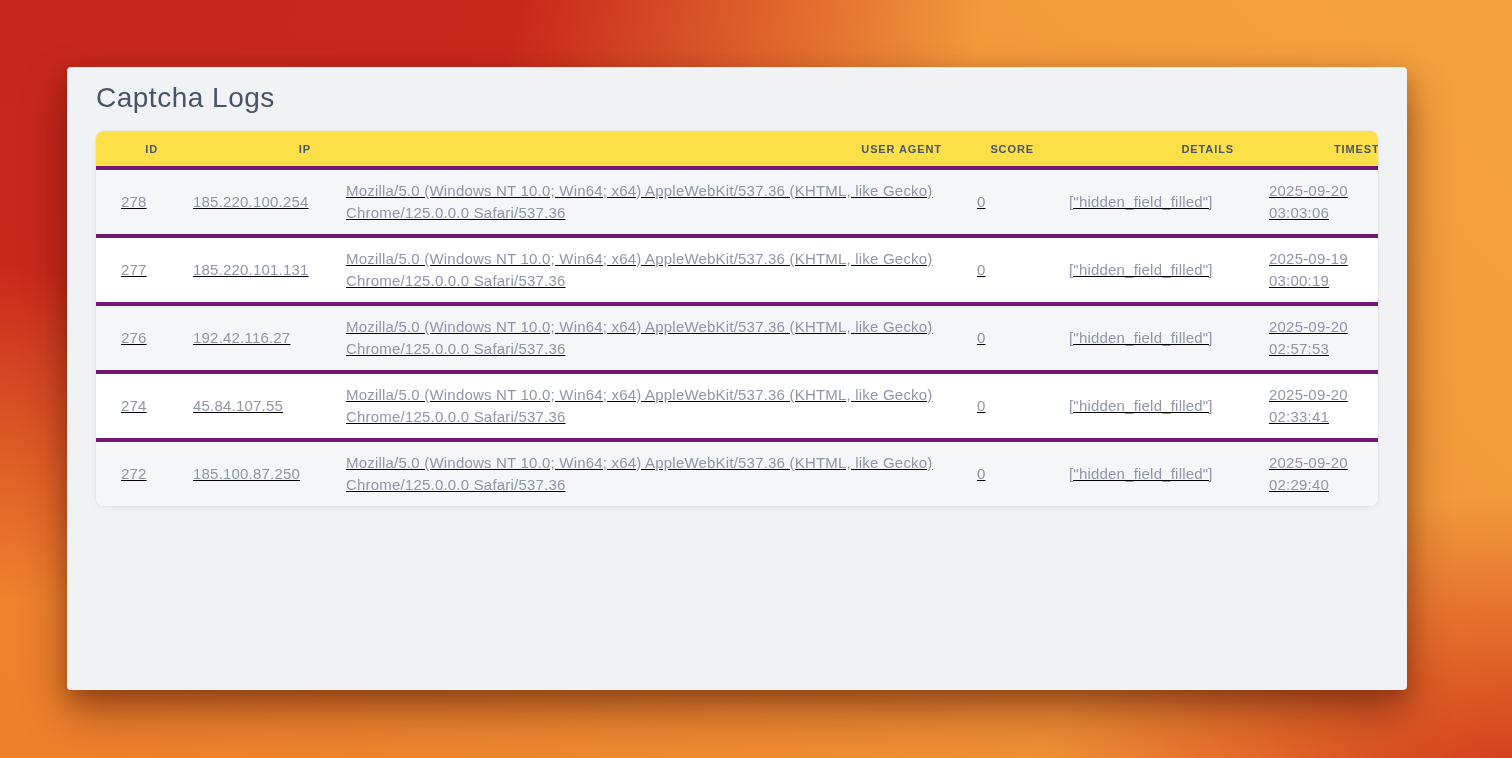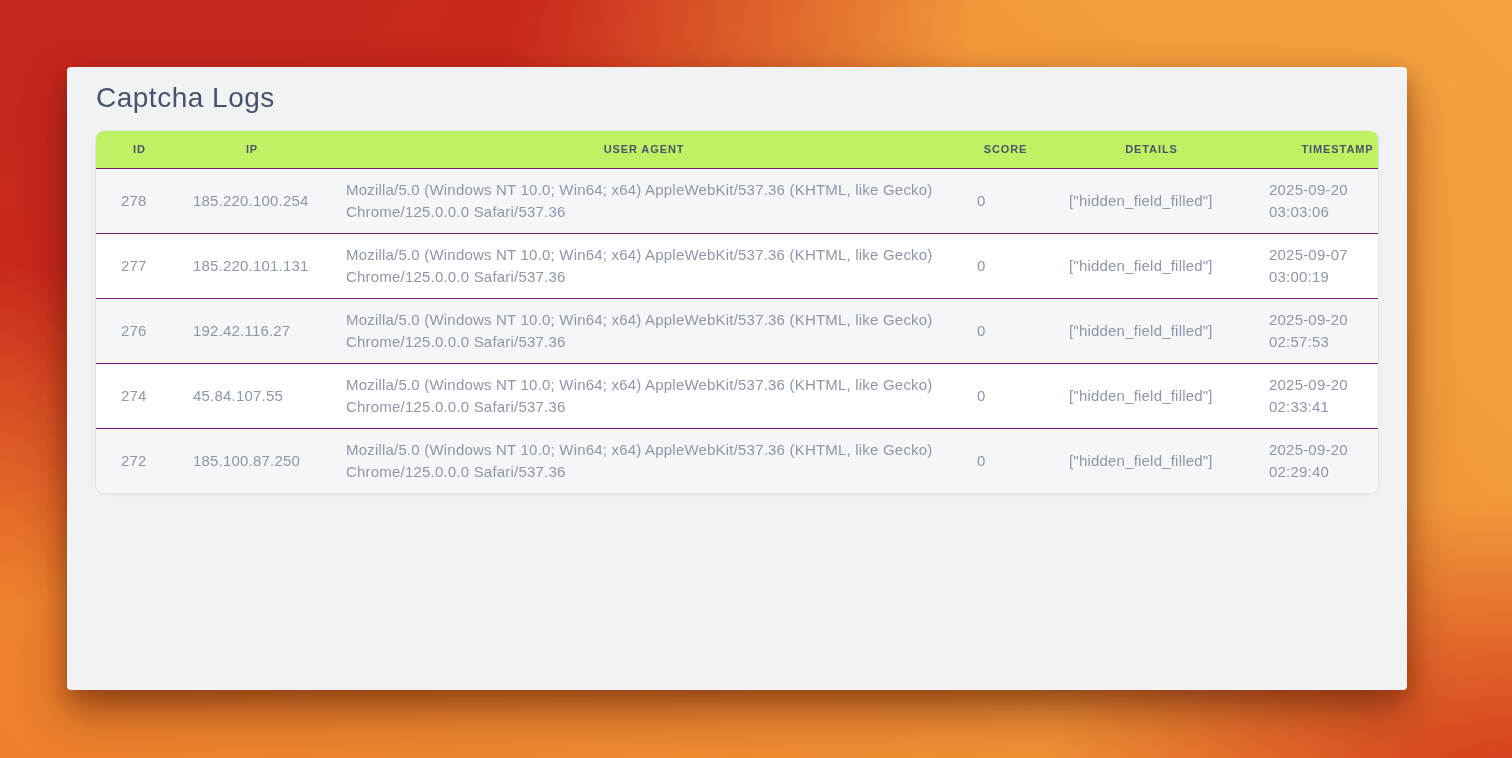--- a/index.html
+++ b/index.html
@@ -59,32 +59,33 @@
   col.c-ip        { width: 153px; }
   col.c-ua        { width: 631px; }
   col.c-score     { width: 92px; }
   col.c-details   { width: 200px; }
   col.c-timestamp { width: 172px; }
 
   thead th {
     height: 37px;
     padding: 0 10px 0 25px;
     box-sizing: border-box;
-    text-align: center;
+    text-align: right;
     vertical-align: middle;
     font-size: 11px;
     font-weight: 700;
     letter-spacing: 0.9px;
     color: #4a5568;
-    background: #bef264;
+    background: #fde047;
   }
 
   tbody tr {
     height: 65px;
-    border-top: 1px solid #701a75;
+    border-top: 4px solid #701a75;
+    text-decoration: underline;
   }
 
   tbody tr:nth-child(odd) {
     background: #f5f6f8;
   }
 
   tbody tr:nth-child(even) {
     background: #ffffff;
   }
 
@@ -137,21 +138,21 @@
             <td class="col-score">0</td>
             <td class="col-details">["hidden_field_filled"]</td>
             <td class="col-timestamp">2025-09-20 03:03:06</td>
           </tr>
           <tr>
             <td class="col-id">277</td>
             <td class="col-ip">185.220.101.131</td>
             <td class="col-user_agent">Mozilla/5.0 (Windows NT 10.0; Win64; x64) AppleWebKit/537.36 (KHTML, like Gecko) Chrome/125.0.0.0 Safari/537.36</td>
             <td class="col-score">0</td>
             <td class="col-details">["hidden_field_filled"]</td>
-            <td class="col-timestamp">2025-09-07 03:00:19</td>
+            <td class="col-timestamp">2025-09-19 03:00:19</td>
           </tr>
           <tr>
             <td class="col-id">276</td>
             <td class="col-ip">192.42.116.27</td>
             <td class="col-user_agent">Mozilla/5.0 (Windows NT 10.0; Win64; x64) AppleWebKit/537.36 (KHTML, like Gecko) Chrome/125.0.0.0 Safari/537.36</td>
             <td class="col-score">0</td>
             <td class="col-details">["hidden_field_filled"]</td>
             <td class="col-timestamp">2025-09-20 02:57:53</td>
           </tr>
           <tr>

